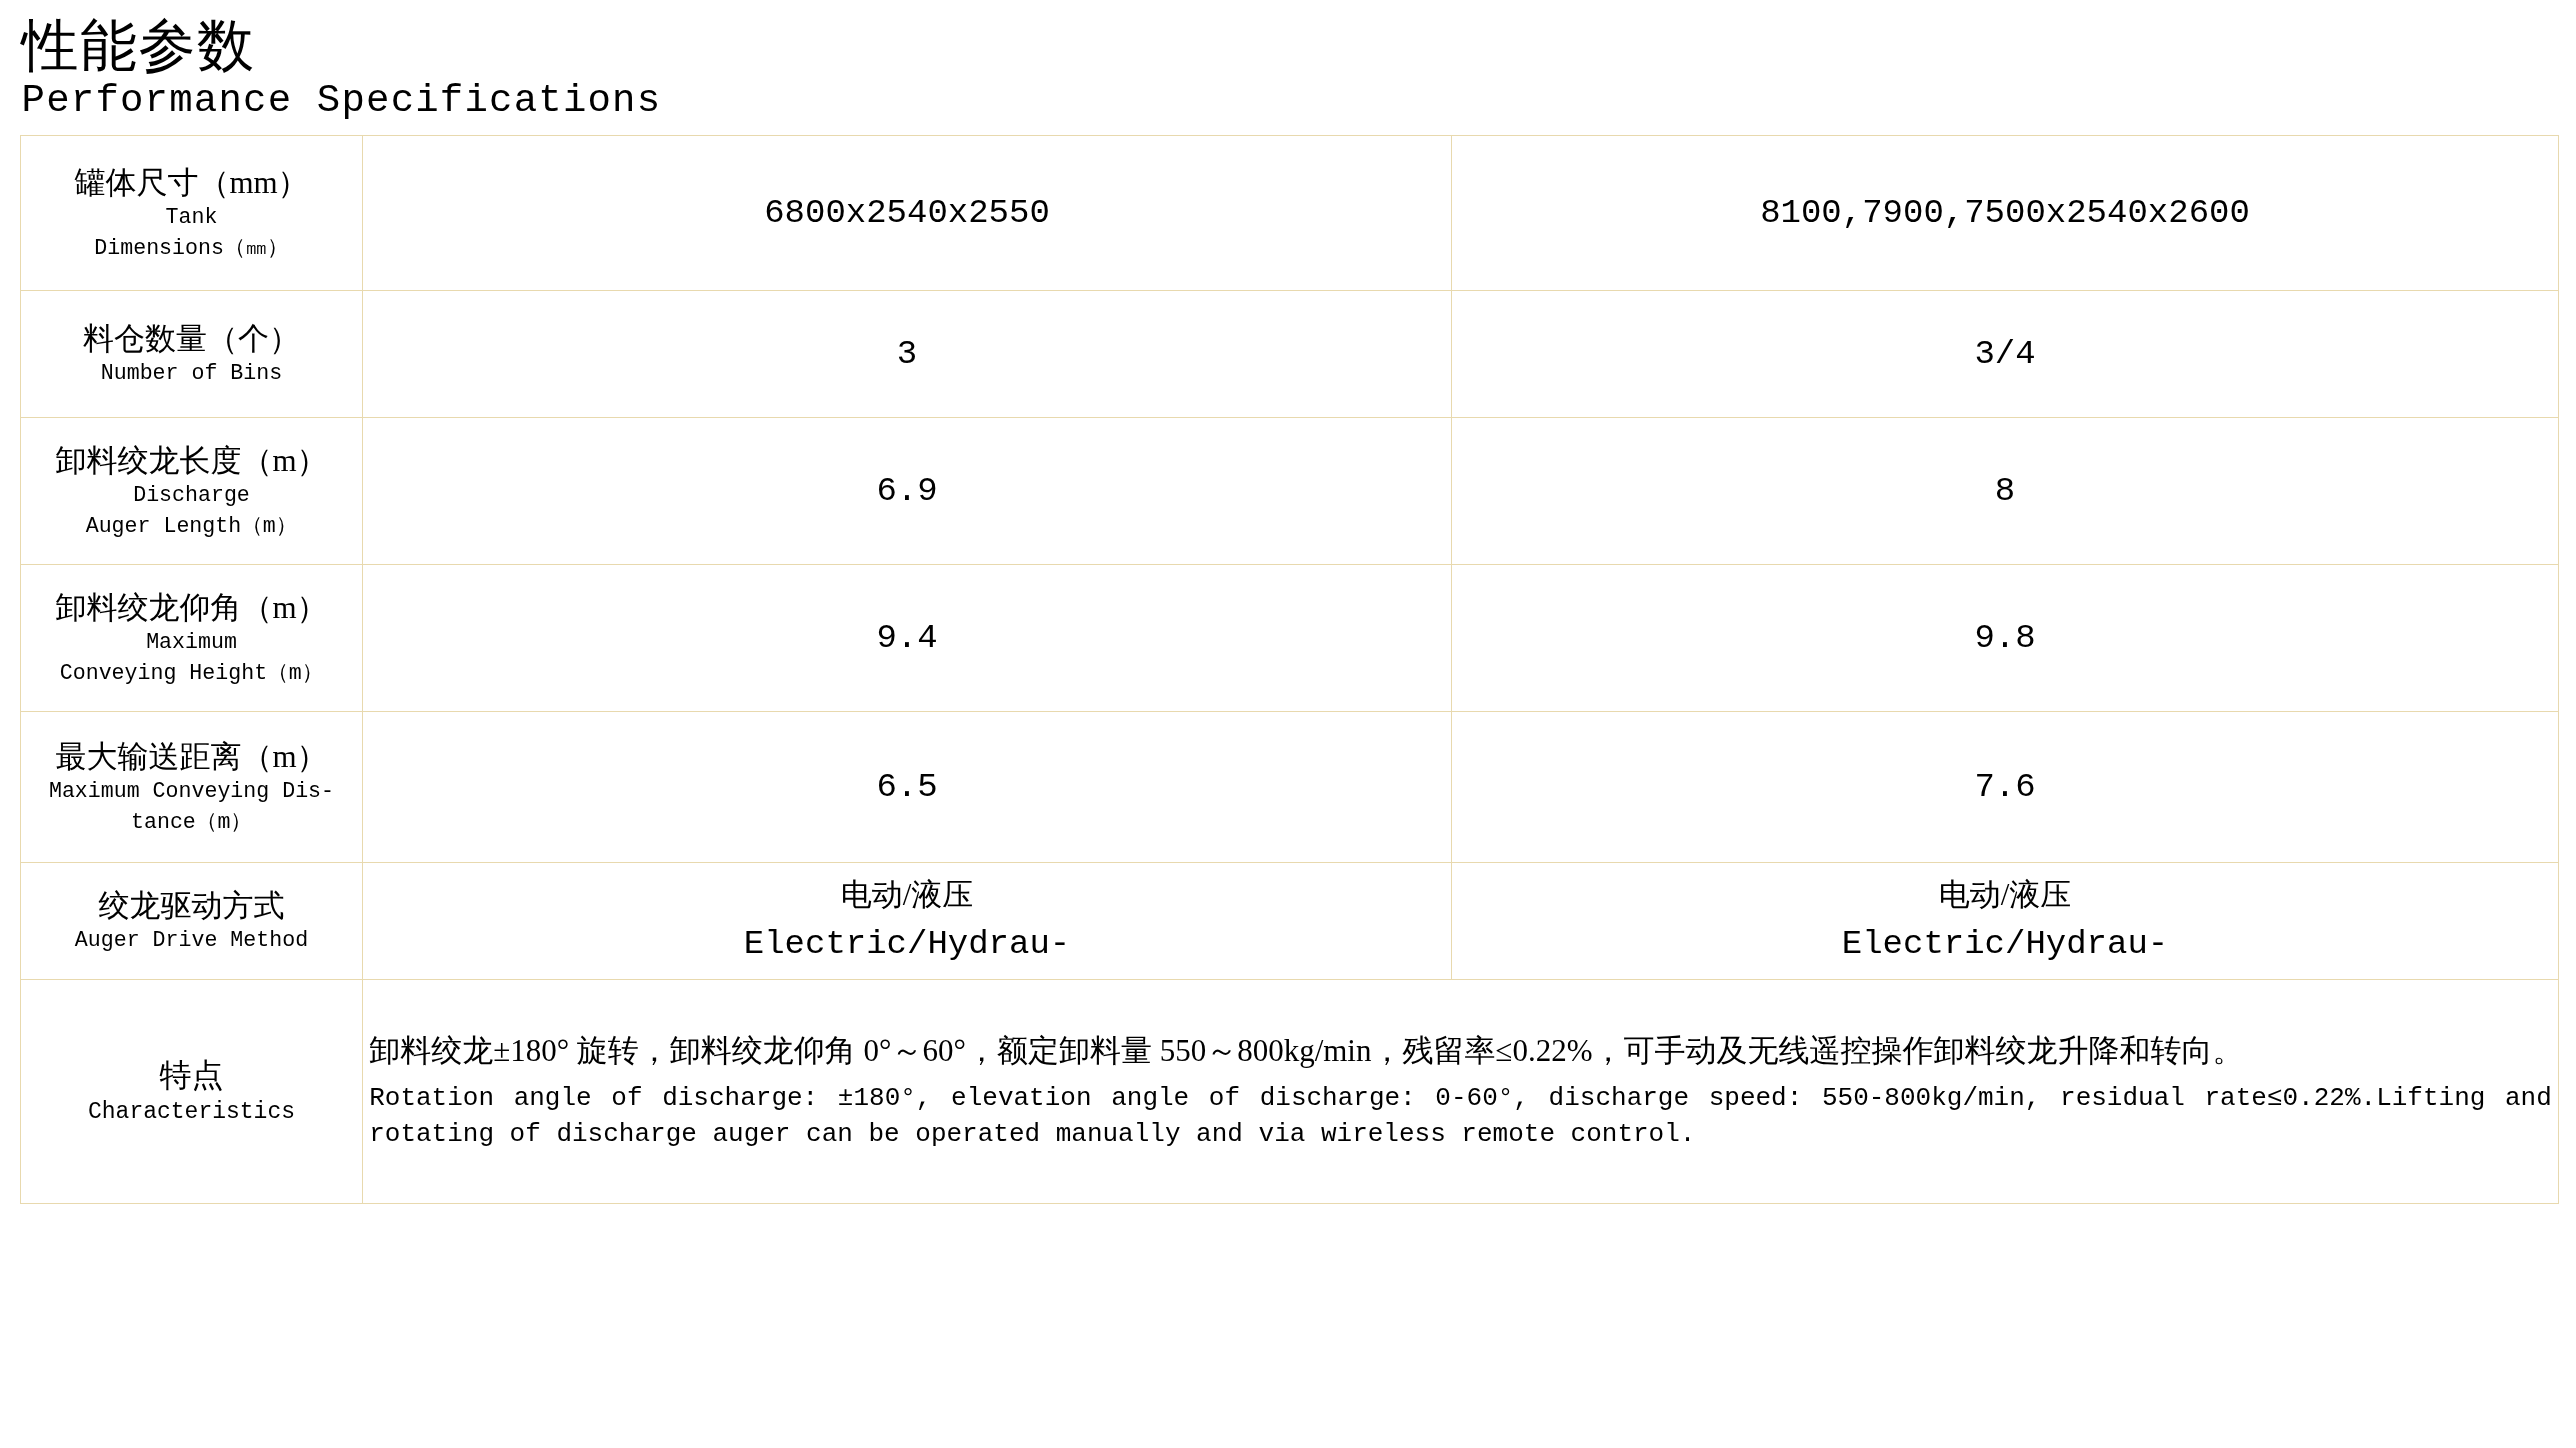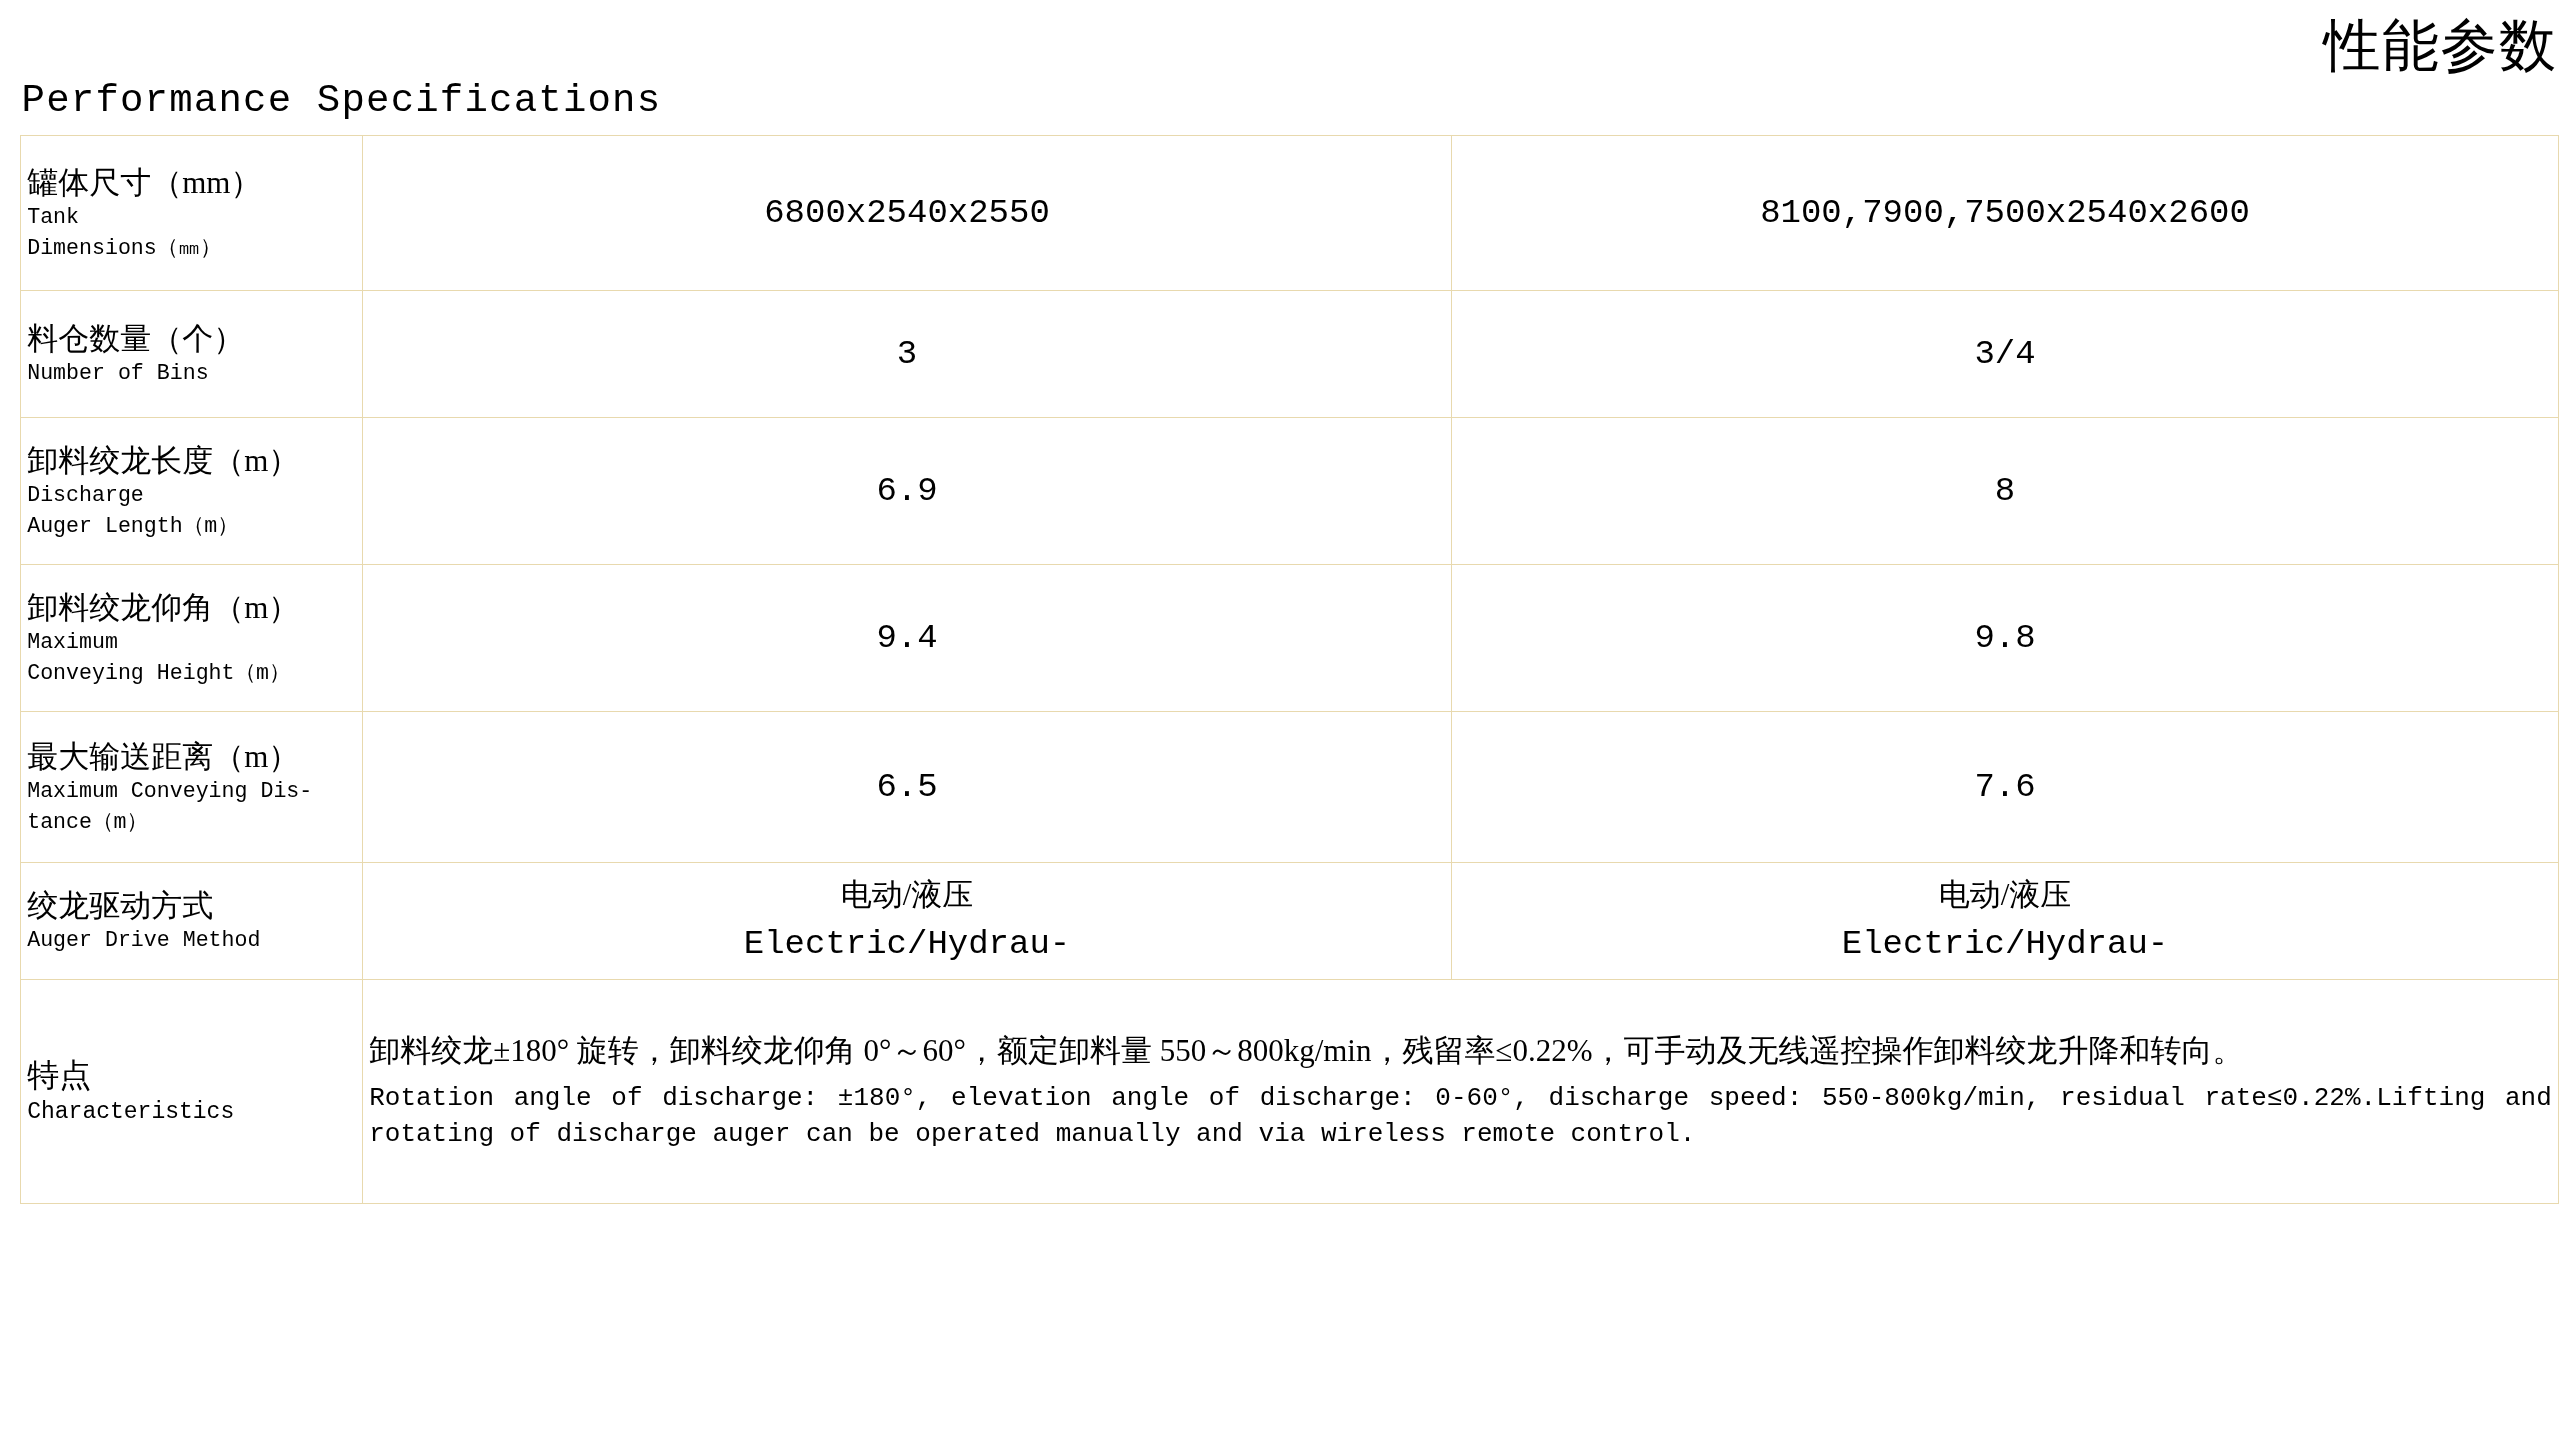--- a/index.html
+++ b/index.html
@@ -21,21 +21,20 @@
     box-sizing: border-box;
     padding: 14px 18.5px 0 18.5px;
   }
   .title-cn {
     font-family: "Liberation Serif", serif;
     font-size: 57px;
     line-height: 1.12;
     letter-spacing: 1.5px;
     color: #000;
     margin: 0 0 1.5px 3.1px;
-    text-align: right;
   }
   .title-en {
     font-family: "Liberation Mono", monospace;
     font-size: 39px;
     line-height: 1.15;
     letter-spacing: 1.2px;
     color: #000;
     margin: 0 0 10.8px 3.1px;
   }
   table.spec {
@@ -48,20 +47,21 @@
     border: 1.5px solid #e8d9ae;
     vertical-align: middle;
     padding: 4.6px 6.2px;
     box-sizing: border-box;
   }
   col.c-label { width: 342px; }
   col.c-v1 { width: 1089px; }
   col.c-v2 { width: 1107px; }
 
   .label-cell {
+    text-align: center;
     padding: 7.7px 4.6px;
   }
   .label-cn {
     font-family: "Liberation Serif", serif;
     font-size: 31px;
     line-height: 1.2;
     white-space: nowrap;
   }
   .label-en {
     font-family: "Liberation Mono", monospace;

